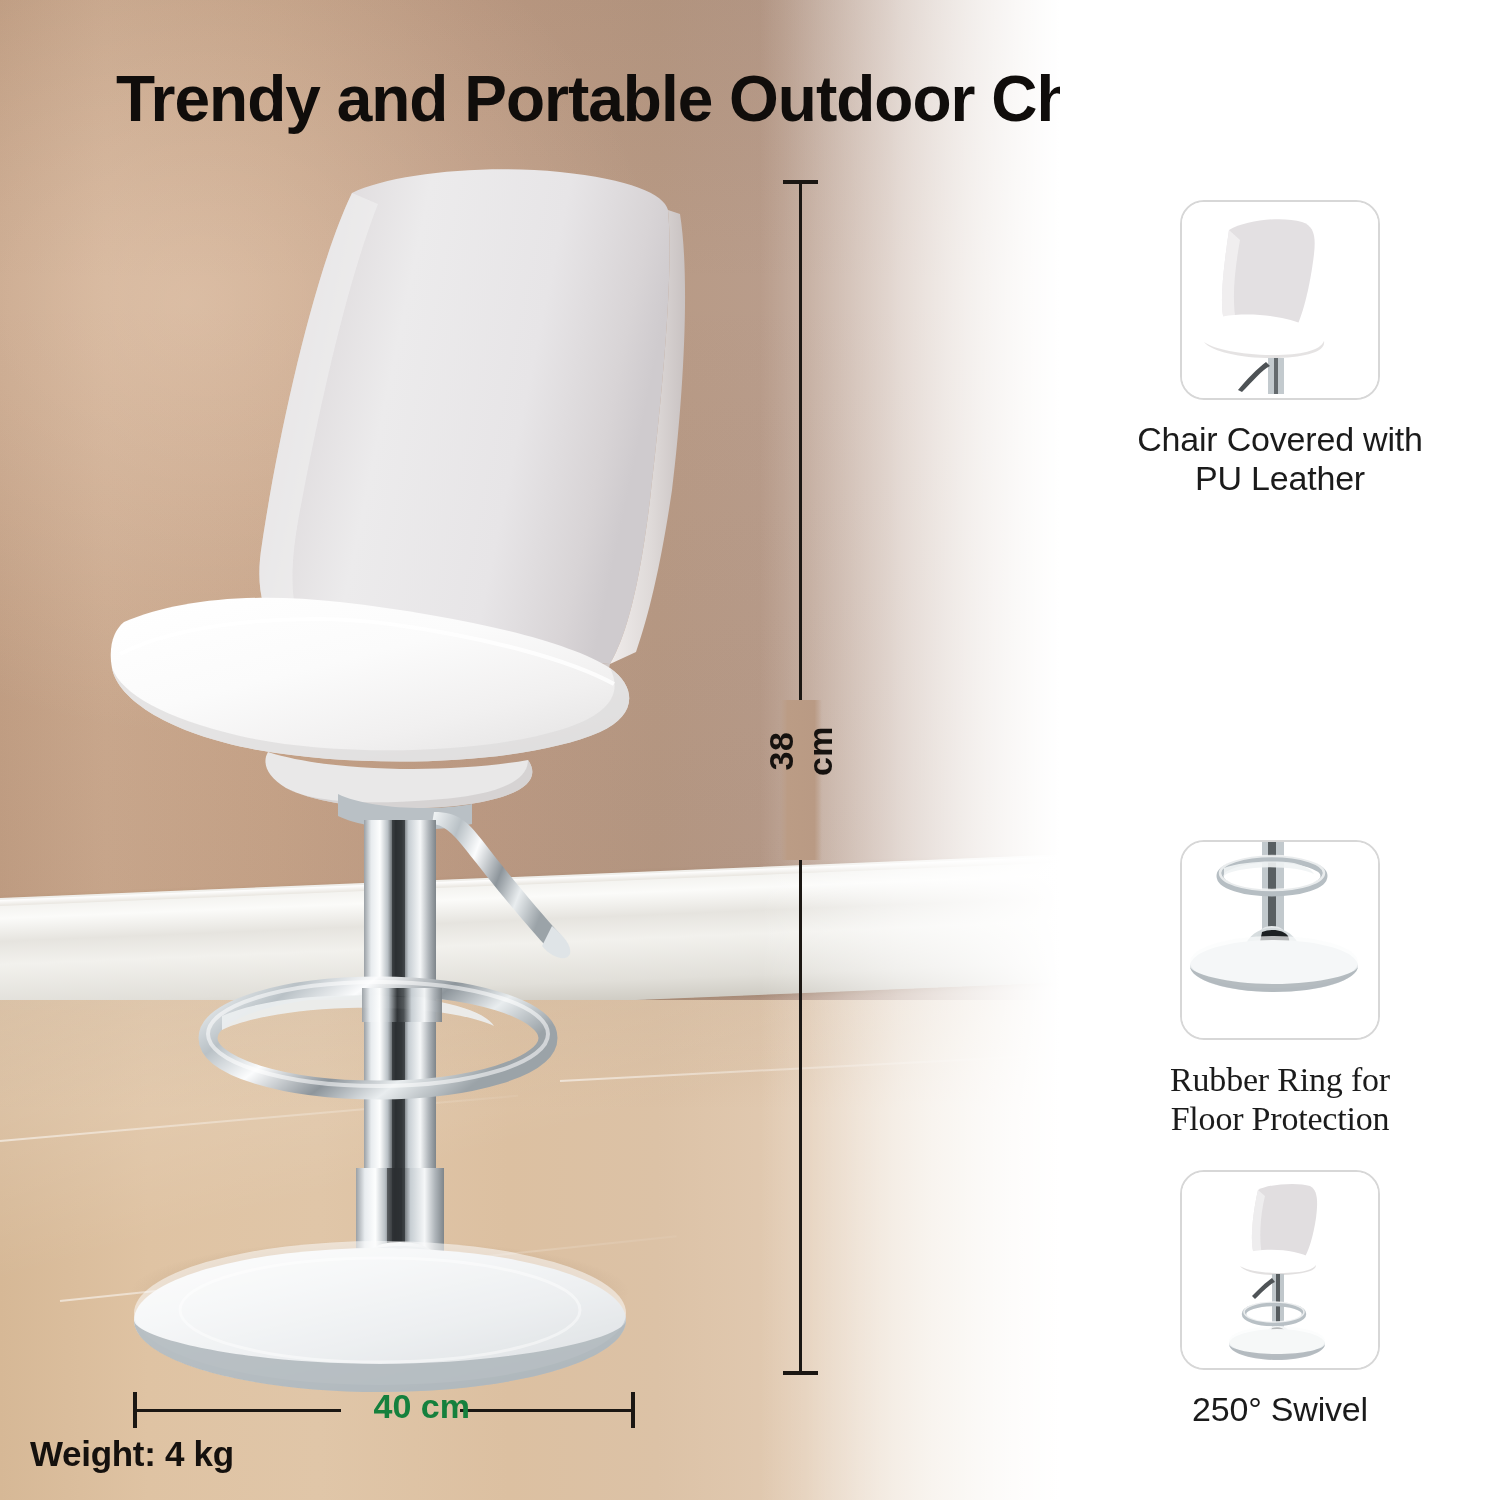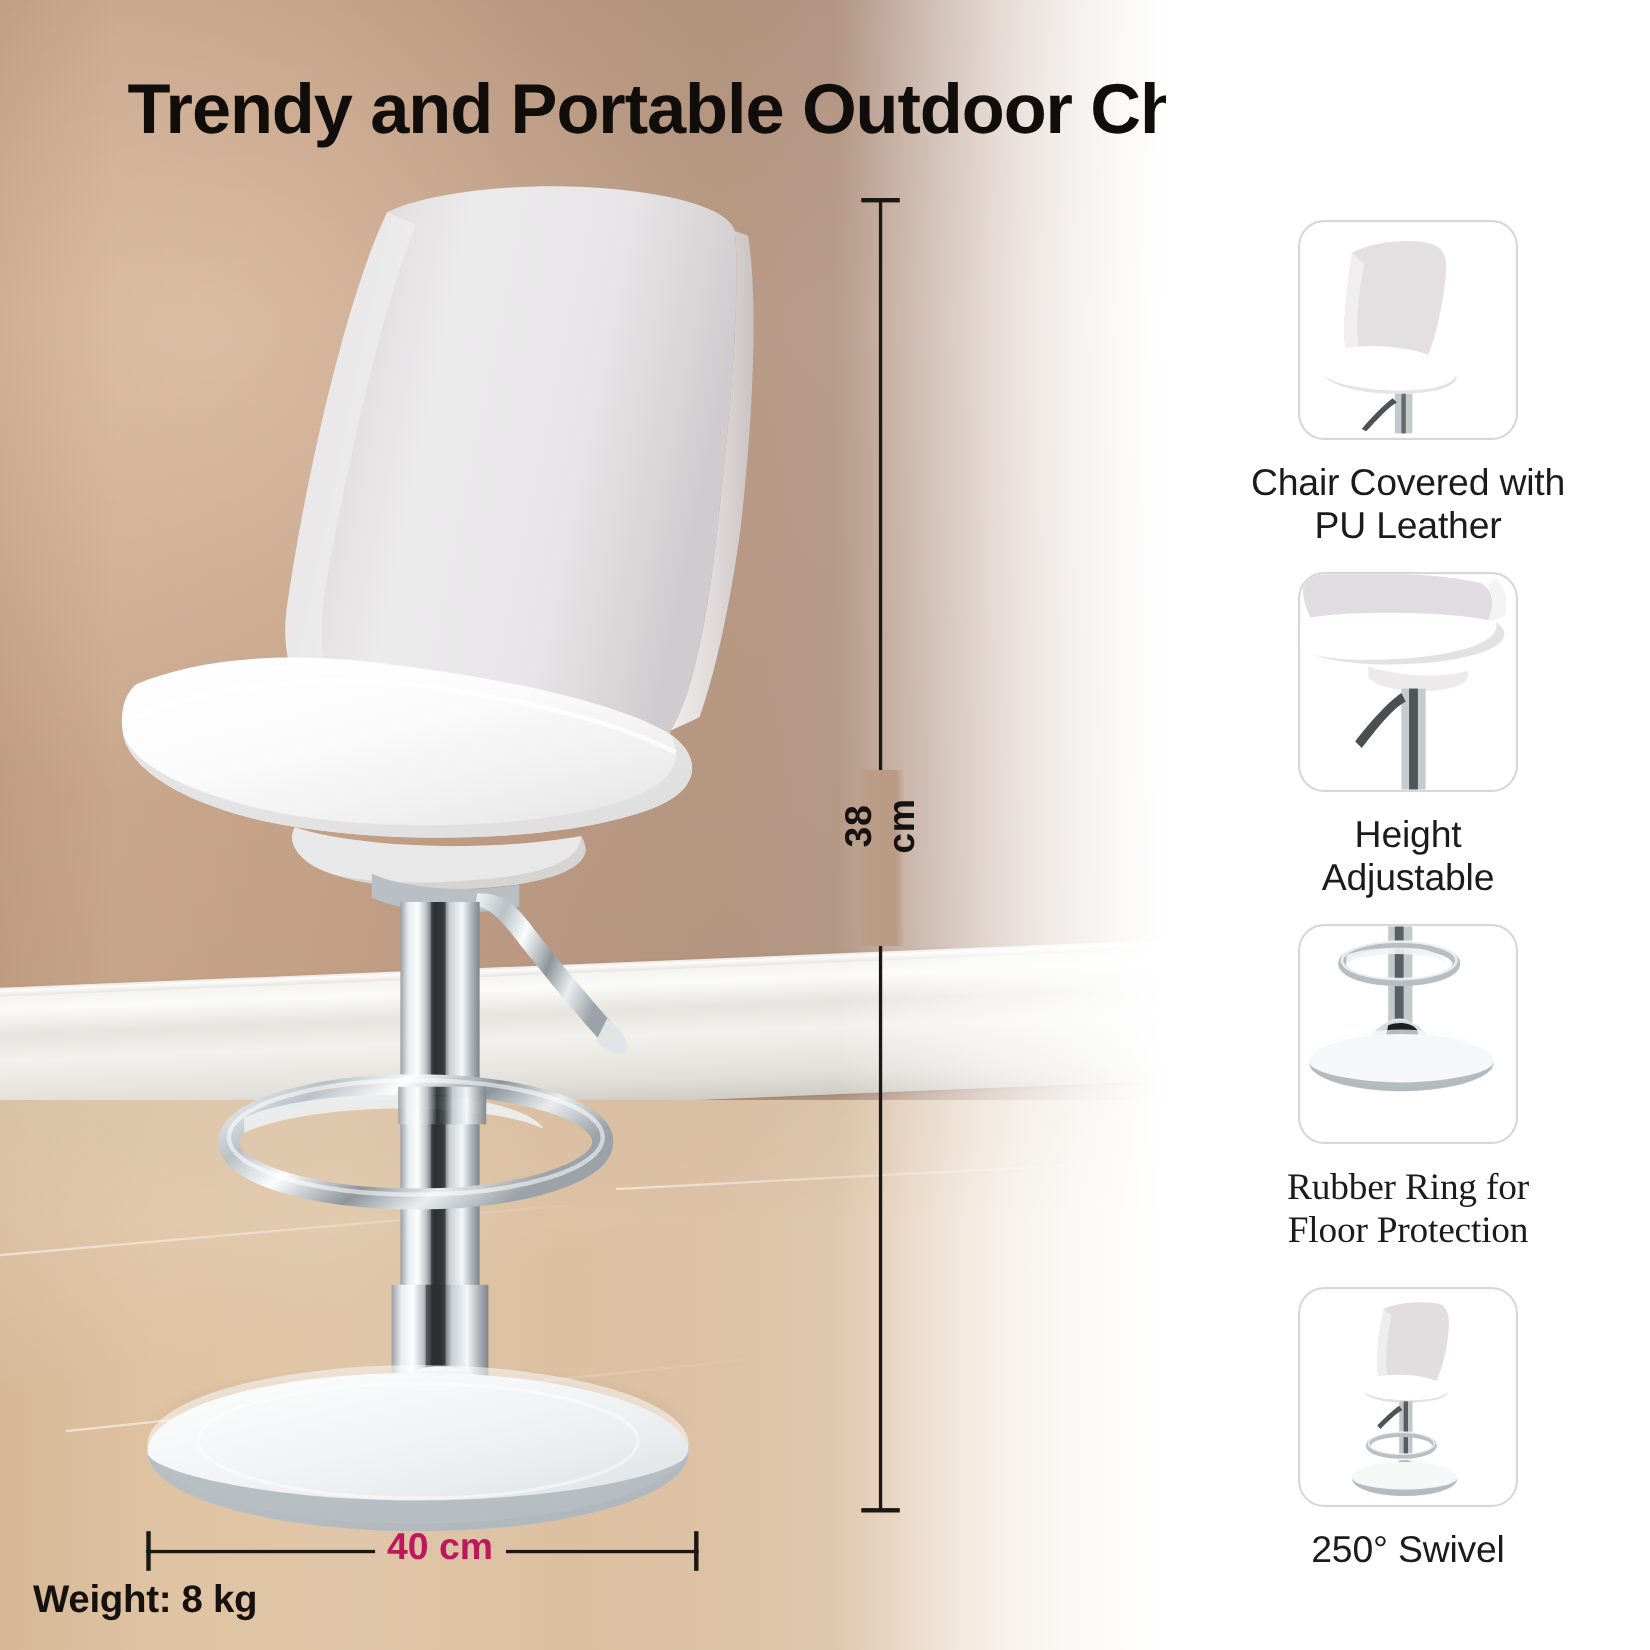--- a/index.html
+++ b/index.html
@@ -178,25 +178,25 @@
     top: 1392px;
     width: 4px;
     height: 36px;
     background: #1b1713;
   }
   .dim-h-label {
     position: absolute;
     top: 1387px;
     left: 330px;
     width: 140px;
-    text-align: center;
+    text-align: right;
     font-family: "Liberation Sans", sans-serif;
     font-weight: bold;
     font-size: 34px;
-    color: #be185d;
+    color: #15803d;
   }
 
   
   .title {
     position: absolute;
     left: 116px;
     top: 67px;
     font-family: "Liberation Sans", sans-serif;
     font-weight: bold;
     font-size: 64px;
@@ -415,21 +415,21 @@
     <div class="dim-v-gap" style="background:linear-gradient(to right, rgba(190,155,130,0) 0%, #bb9c85 18%, #b99a84 82%, rgba(190,155,130,0) 100%);"></div>
     <div class="dim-v-label">38 cm</div>
 
     <div class="dim-h" style="left:133px; width:208px;"></div>
     <div class="dim-h" style="left:460px; width:175px;"></div>
     <div class="dim-h-cap" style="left:133px;"></div>
     <div class="dim-h-cap" style="left:631px;"></div>
     <div class="dim-h-label">40 cm</div>
 
     <div class="title">Trendy and Portable Outdoor Chair</div>
-    <div class="weight">Weight: 8 kg</div>
+    <div class="weight">Weight: 4 kg</div>
   </div>
 
   <div class="features">
 
     <div class="feature" style="top:200px;">
       <div class="thumb">
         <svg width="196" height="196" viewBox="0 0 196 196" xmlns="http://www.w3.org/2000/svg">
           <rect width="196" height="196" fill="#ffffff"></rect>
           <path d="M 47 28 C 64 18, 100 14, 120 20 C 132 24, 134 34, 132 52
                    C 128 86, 120 116, 112 130 C 92 128, 58 122, 42 118
@@ -442,41 +442,20 @@
                    C 138 149, 118 153, 92 153 C 58 153, 32 147, 22 140 Z" fill="#dedcdc" opacity="0.8"></path>
           <rect x="86" y="156" width="16" height="36" fill="#c3cace"></rect>
           <rect x="92" y="156" width="4" height="36" fill="#3c4144" opacity="0.7"></rect>
           <path d="M 84 160 C 76 166, 64 178, 56 188 L 60 190 C 70 180, 80 168, 88 164 Z" fill="#4d5255"></path>
         </svg>
       </div>
       <div class="feature-label" style="white-space:pre-line;">Chair Covered with
 PU Leather</div>
     </div>
 
-    <div class="feature" style="top:520px;">
-      <div class="thumb">
-        <svg width="196" height="196" viewBox="0 0 196 196" xmlns="http://www.w3.org/2000/svg">
-          <rect width="196" height="196" fill="#ffffff"></rect>
-          <path d="M 6 2 C 40 -4, 120 -2, 164 8 C 176 14, 178 28, 170 44
-                   C 150 36, 60 32, 10 40 C 2 26, 0 10, 6 2 Z" fill="#e0dde0"></path>
-          <path d="M 170 10 C 176 18, 176 32, 170 44 L 186 38 C 190 24, 186 12, 178 4 Z" fill="#f4f3f4"></path>
-          <path d="M 4 40 C 50 32, 150 34, 178 44 C 192 52, 188 66, 156 74
-                   C 110 86, 36 84, 10 72 C -4 64, -4 48, 4 40 Z" fill="#ffffff"></path>
-          <path d="M 10 72 C 36 84, 110 86, 156 74 C 188 66, 192 52, 178 44
-                   C 182 58, 158 70, 112 75 C 62 80, 26 78, 10 72 Z" fill="#e0dfdf" opacity="0.9"></path>
-          <path d="M 62 84 C 92 94, 132 94, 152 88 C 156 96, 146 104, 120 106
-                   C 92 108, 68 102, 62 94 Z" fill="#eceaea"></path>
-          <rect x="92" y="104" width="22" height="92" fill="#c5cbcf"></rect>
-          <rect x="99" y="104" width="8" height="92" fill="#32373a" opacity="0.8"></rect>
-          <path d="M 92 108 C 80 116, 62 136, 50 152 L 56 158 C 70 140, 86 120, 96 116 Z" fill="#4a4f52"></path>
-        </svg>
-      </div>
-      <div class="feature-label" style="white-space:pre-line;">Height
-Adjustable</div>
-    </div>
 
     <div class="feature" style="top:840px;">
       <div class="thumb">
         <svg width="196" height="196" viewBox="0 0 196 196" xmlns="http://www.w3.org/2000/svg">
           <rect width="196" height="196" fill="#ffffff"></rect>
           <rect x="80" y="0" width="22" height="102" fill="#c2c9cd"></rect>
           <rect x="86" y="0" width="8" height="102" fill="#363b3e" opacity="0.75"></rect>
           <ellipse cx="90" cy="34" rx="52" ry="17" fill="none" stroke="#b6bec3" stroke-width="7"></ellipse>
           <ellipse cx="90" cy="31" rx="52" ry="17" fill="none" stroke="#ffffff" stroke-width="2.5" opacity="0.7"></ellipse>
           <path d="M 42 26 C 58 20, 90 18, 112 21 C 124 24, 130 28, 132 32

